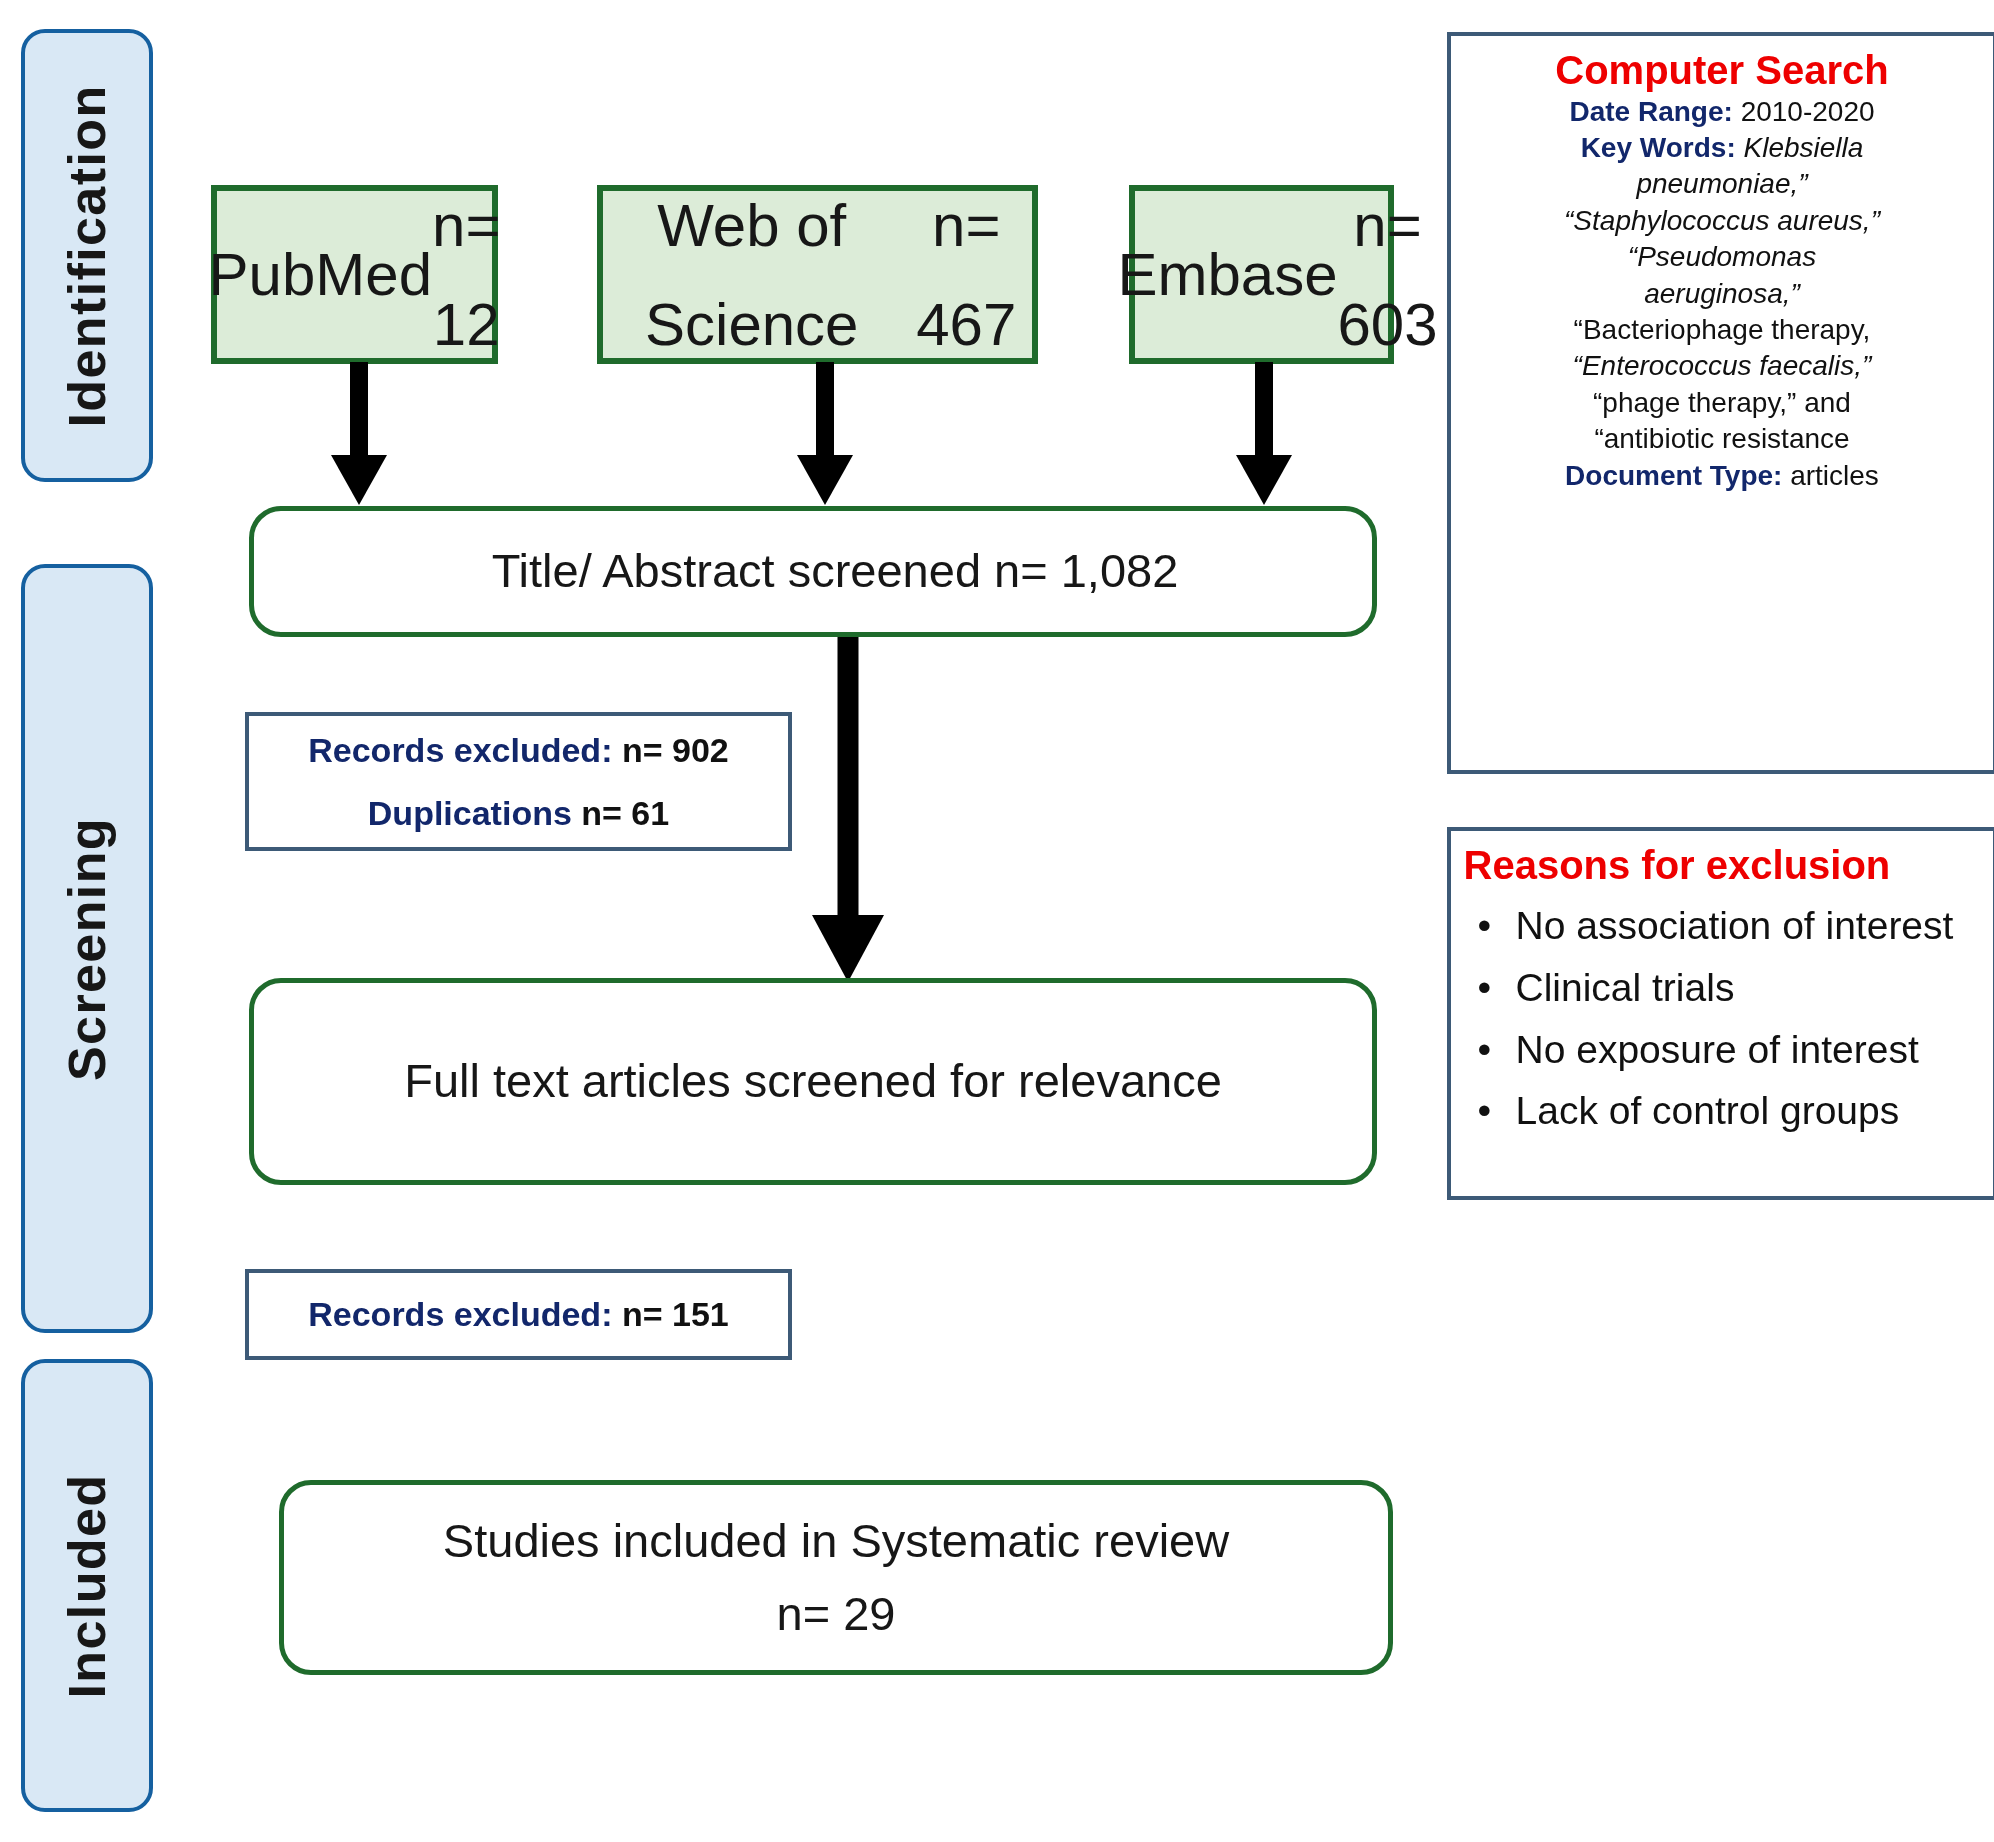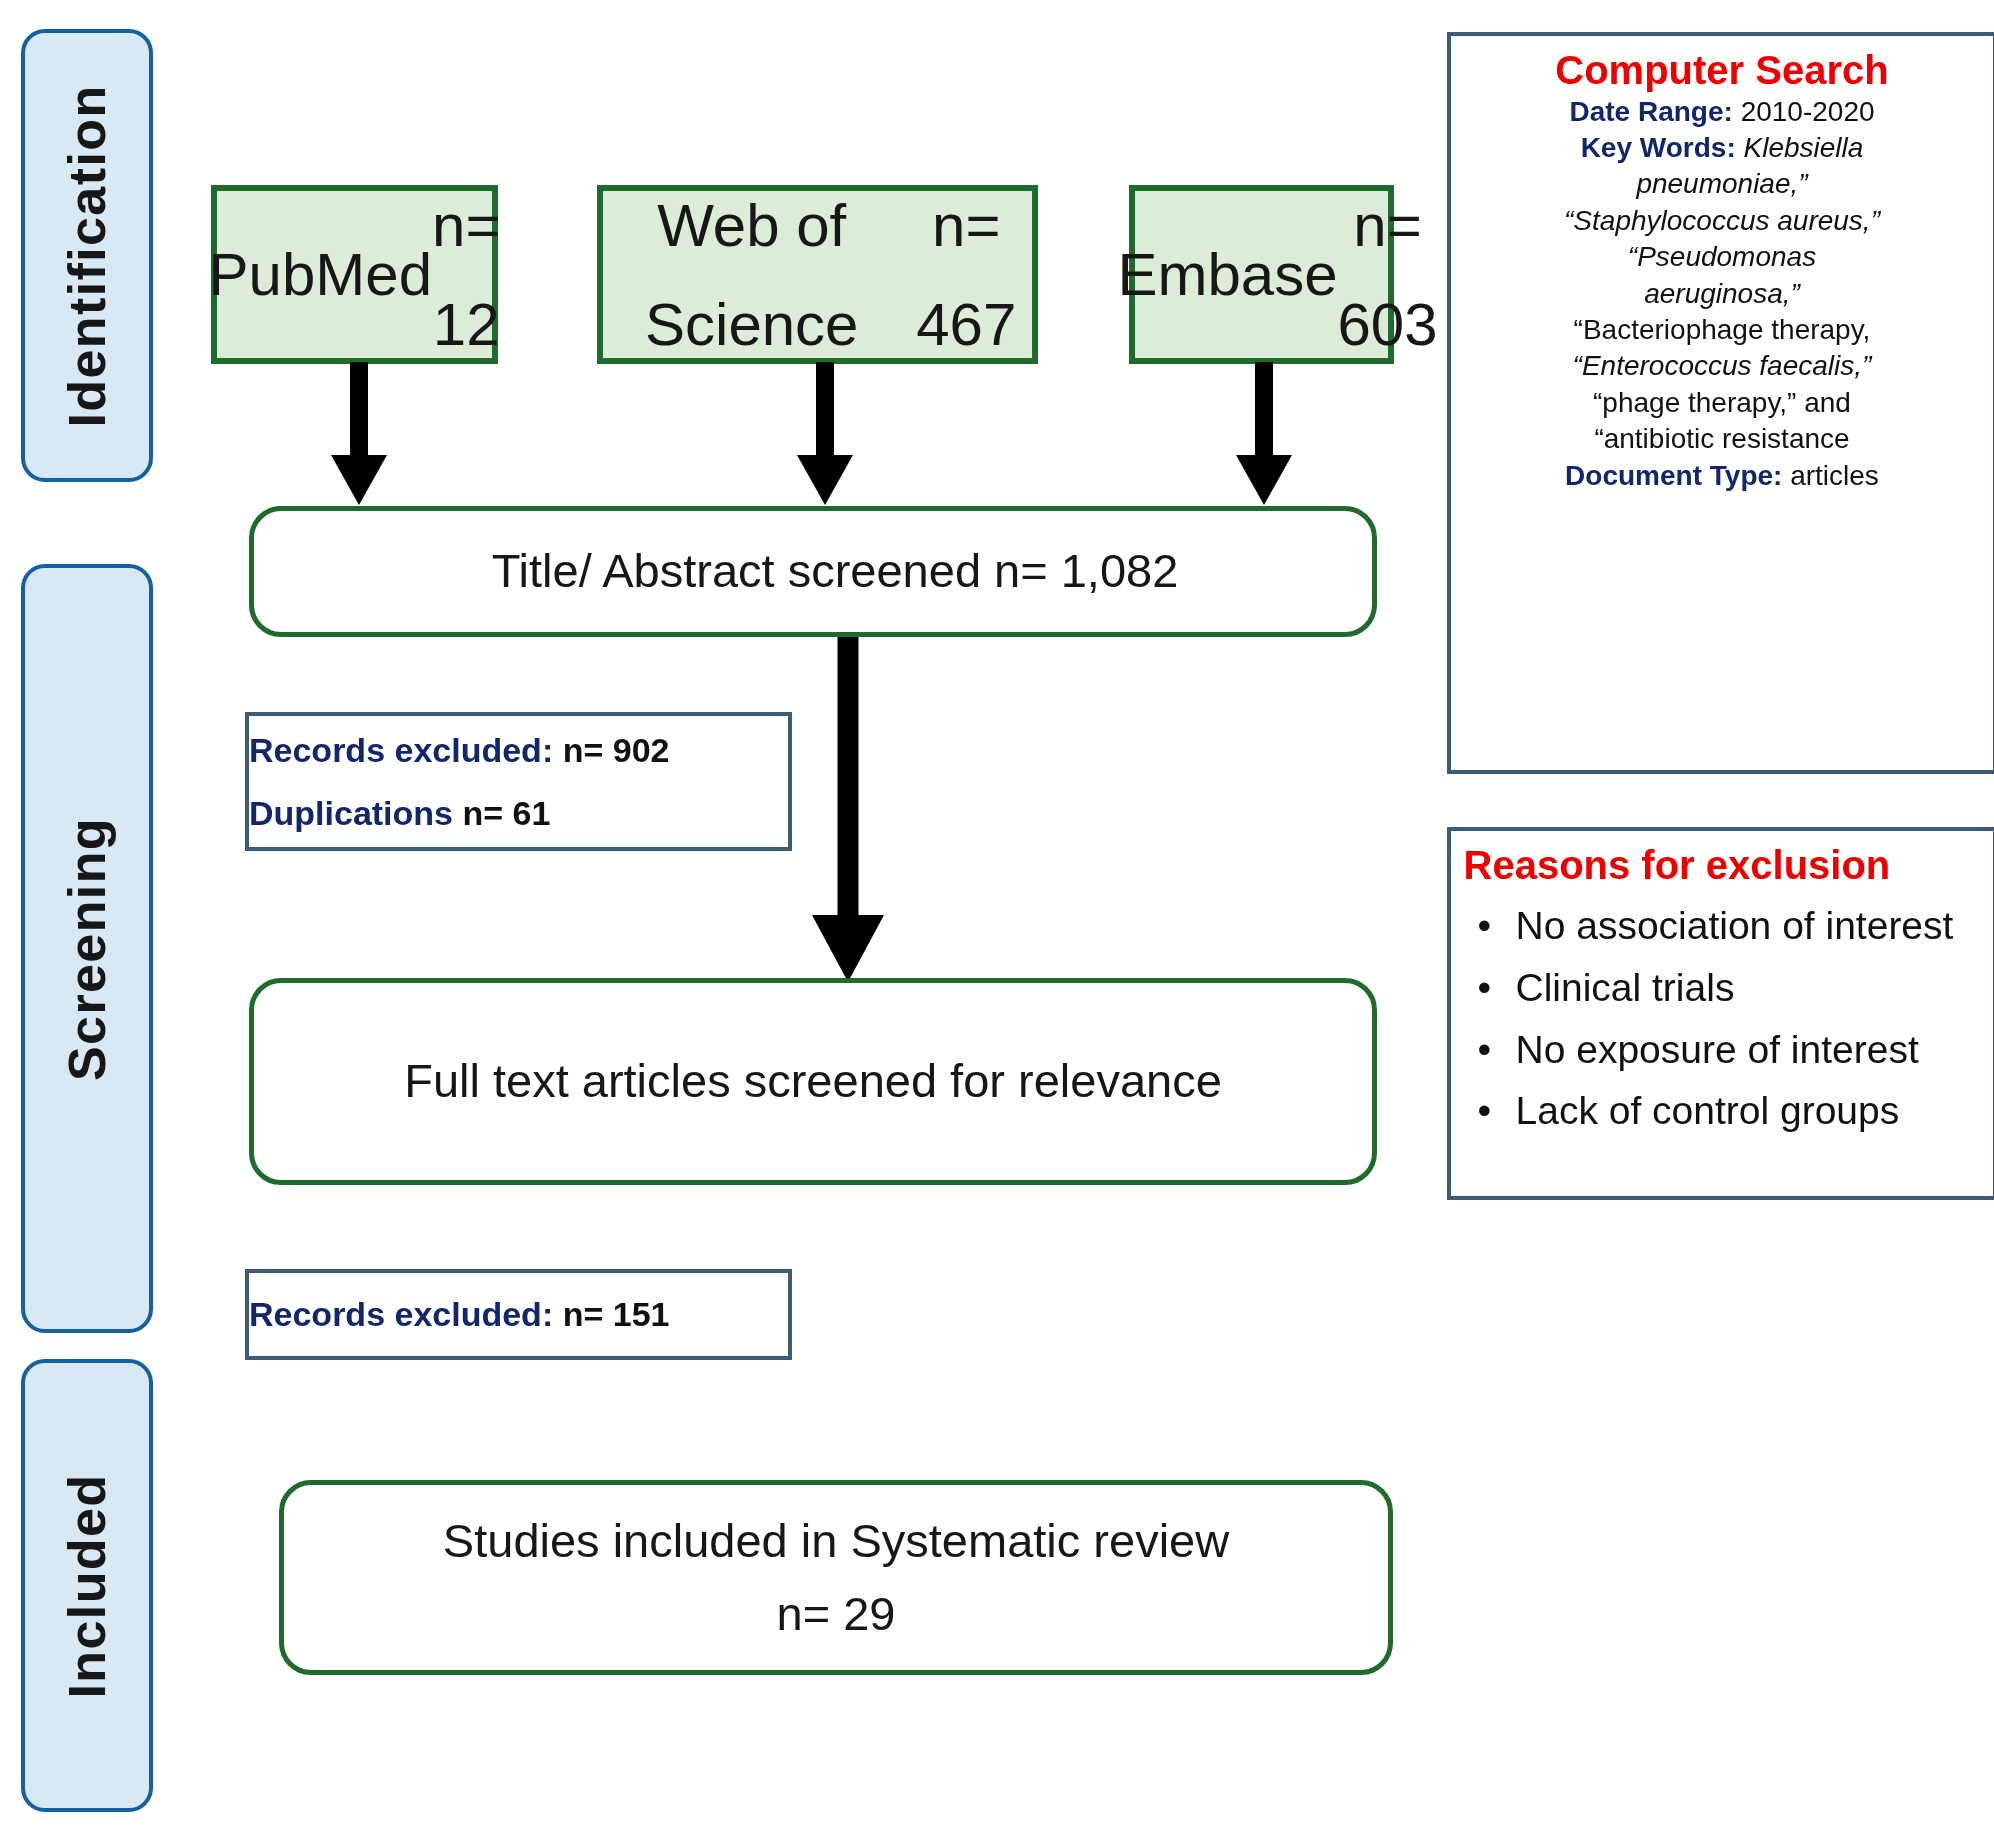--- a/index.html
+++ b/index.html
@@ -57,21 +57,21 @@
     line-height:1.55;
   }
 
   
   .exclbox{
     position:absolute;
     background:#ffffff;
     border:4.2px solid #3d5a77;
     box-sizing:border-box;
     display:flex;flex-direction:column;
-    align-items:flex-start;justify-content:center;
+    align-items:center;justify-content:center;
     text-align:center;
     font-size:34px;
     font-weight:bold;
     line-height:1.85;
     color:#12276b;
   }
   .exclbox .num{color:#111111;}
 
   
   .arrow{position:absolute;}

